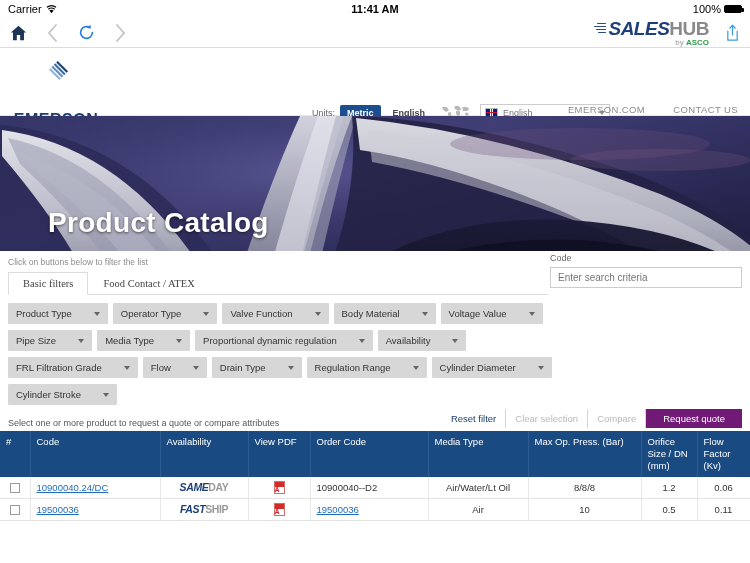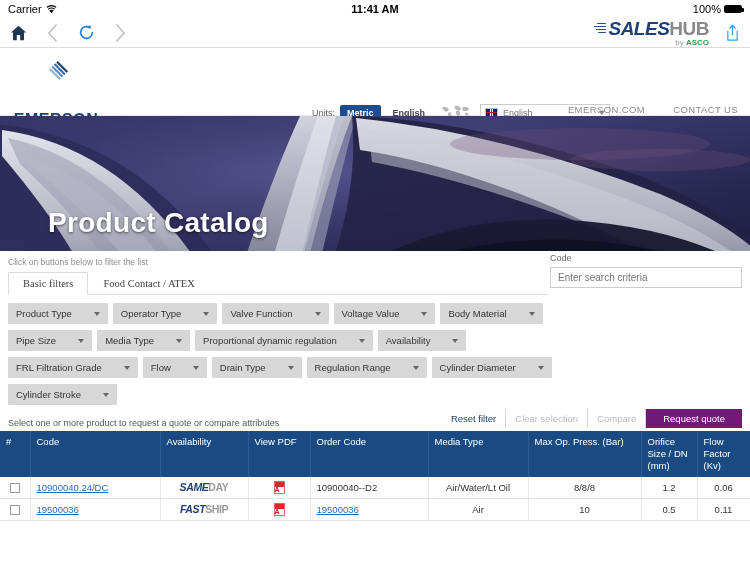--- a/index.html
+++ b/index.html
@@ -455,25 +455,25 @@
       </span>
     <span class="chip">
         <span>Operator Type</span>
         <i class="cv"></i>
       </span>
     <span class="chip">
         <span>Valve Function</span>
         <i class="cv"></i>
       </span>
     <span class="chip">
+        <span>Body Material</span>
+        <i class="cv"></i>
+      </span>
+    <span class="chip">
         <span>Voltage Value</span>
-        <i class="cv"></i>
-      </span>
-    <span class="chip">
-        <span>Body Material</span>
         <i class="cv"></i>
       </span>
     <span class="chip">
         <span>Pipe Size</span>
         <i class="cv"></i>
       </span>
     <span class="chip">
         <span>Media Type</span>
         <i class="cv"></i>
       </span>

